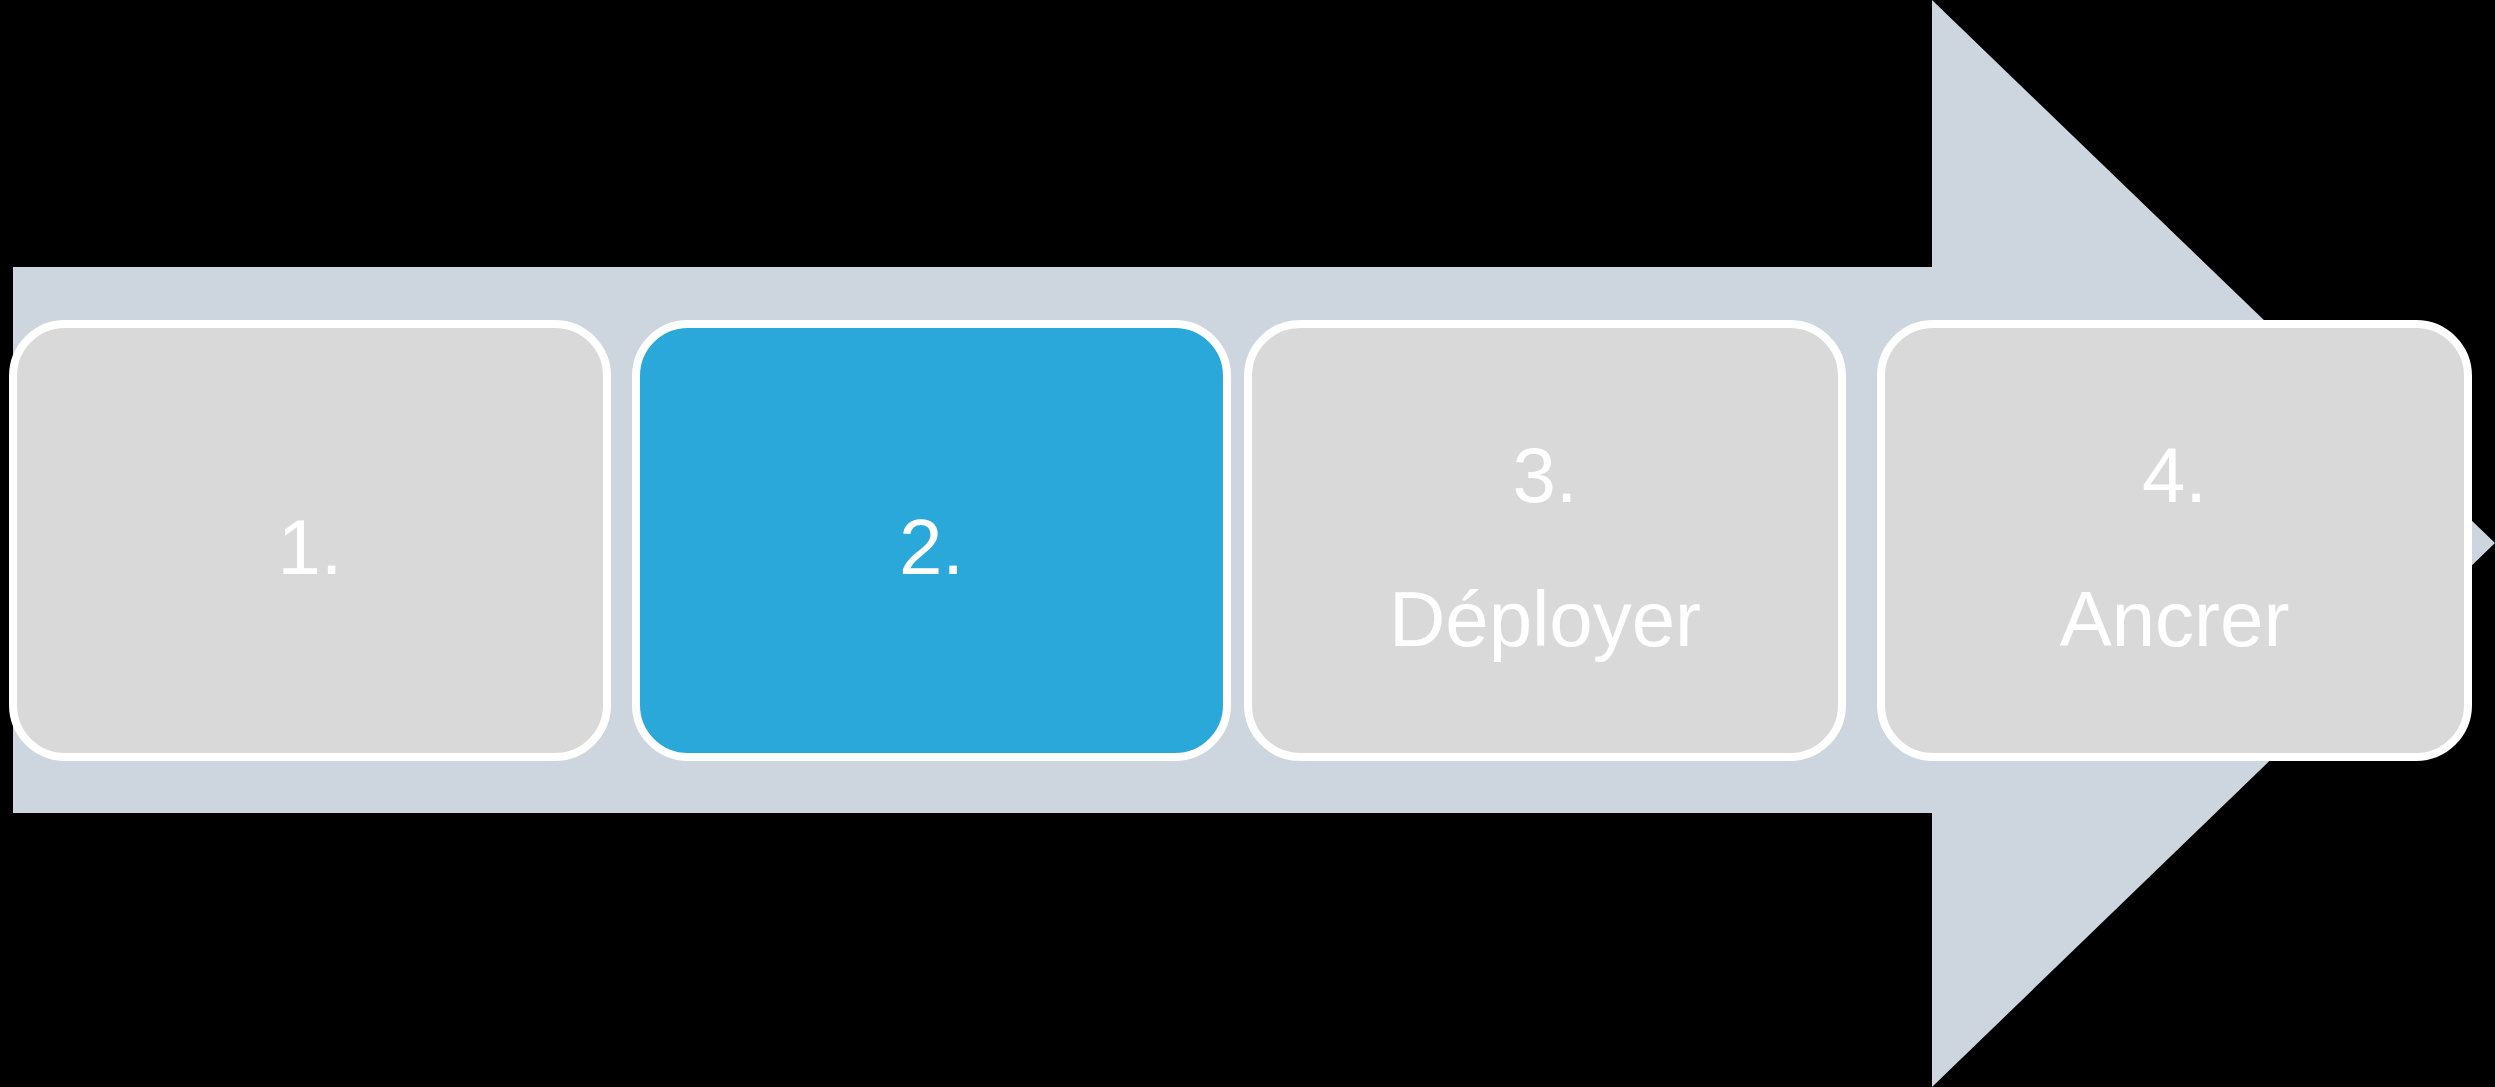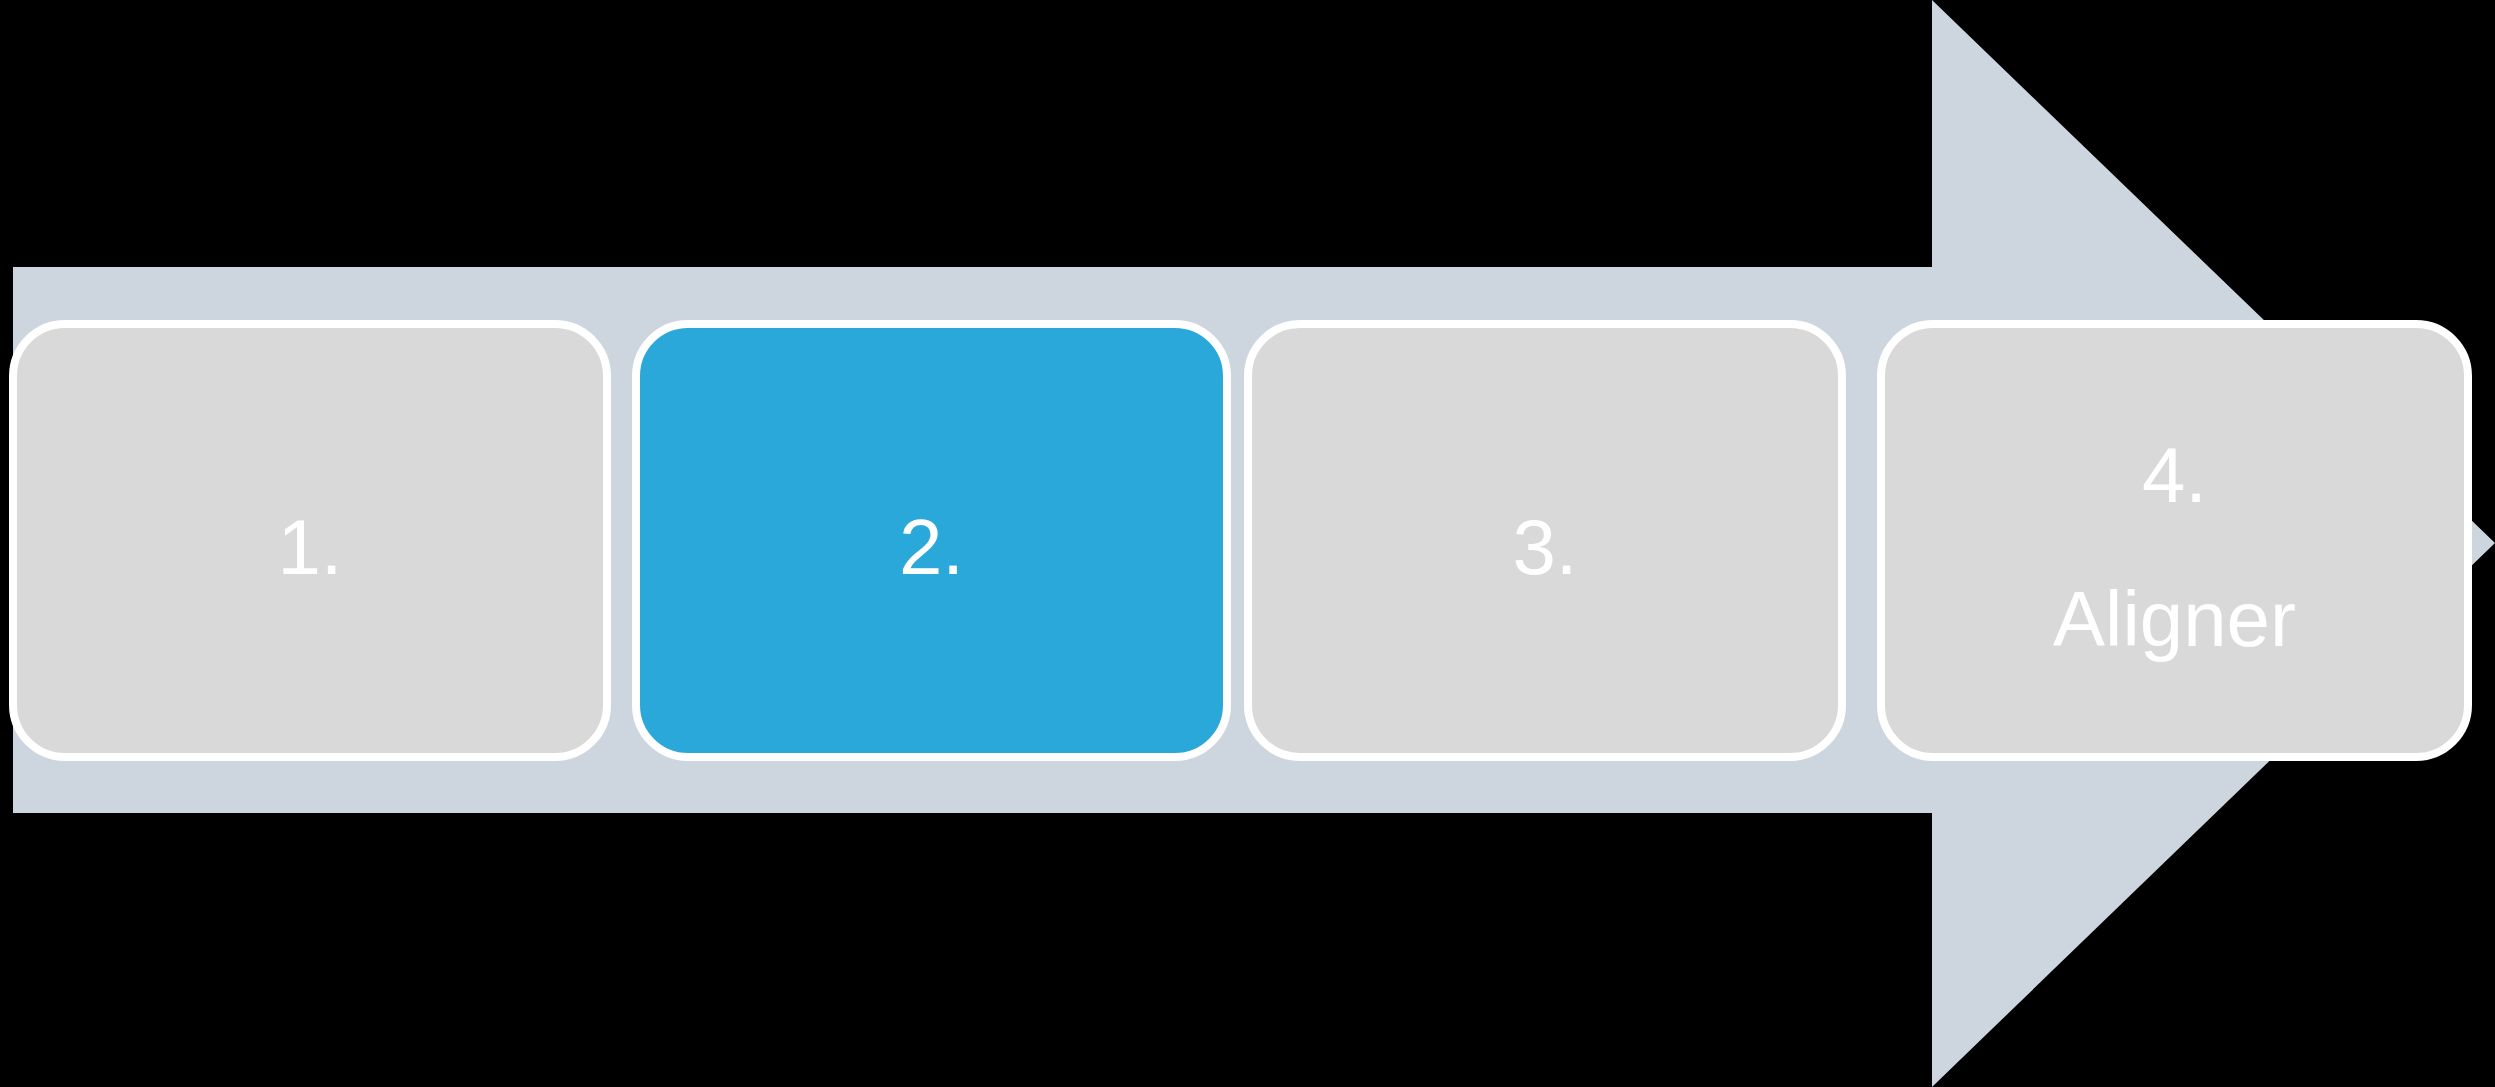--- a/index.html
+++ b/index.html
@@ -70,20 +70,21 @@
   <div class="step step-1">
     <span class="step-number">1.</span>
   </div>
 
   <div class="step step-2 active">
     <span class="step-number">2.</span>
   </div>
 
   <div class="step step-3">
     <span class="step-number">3.</span>
+    <span class="step-label">Déployer</span>
   </div>
 
   <div class="step step-4">
     <span class="step-number">4.</span>
-    <span class="step-label">Aligner</span>
+    <span class="step-label">Ancrer</span>
   </div>
 
 </div>
 
 </body></html>

